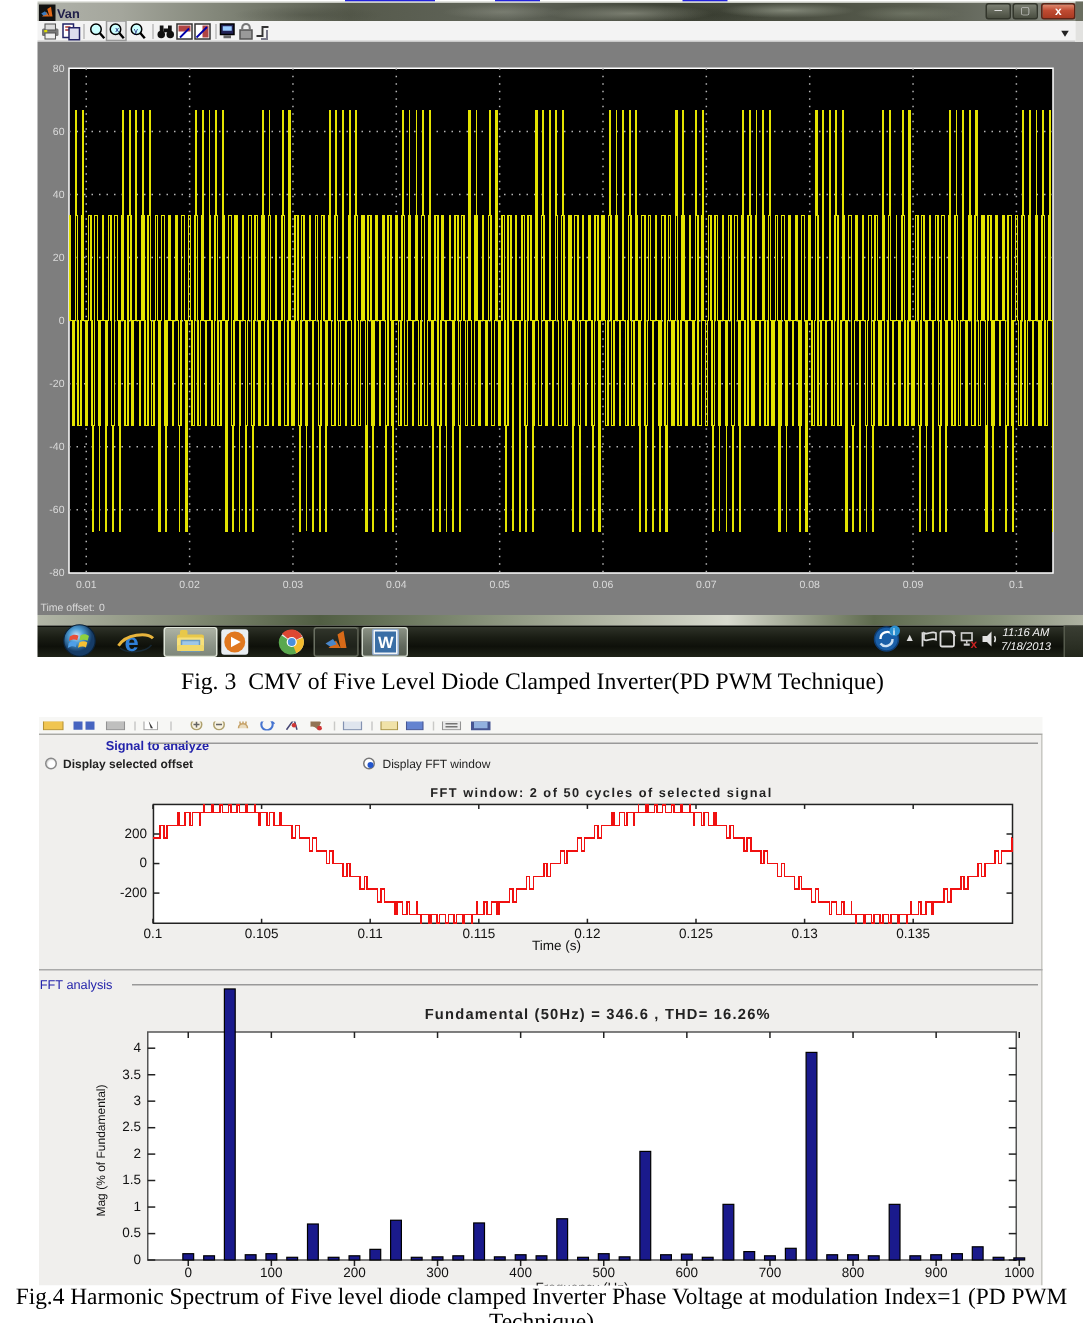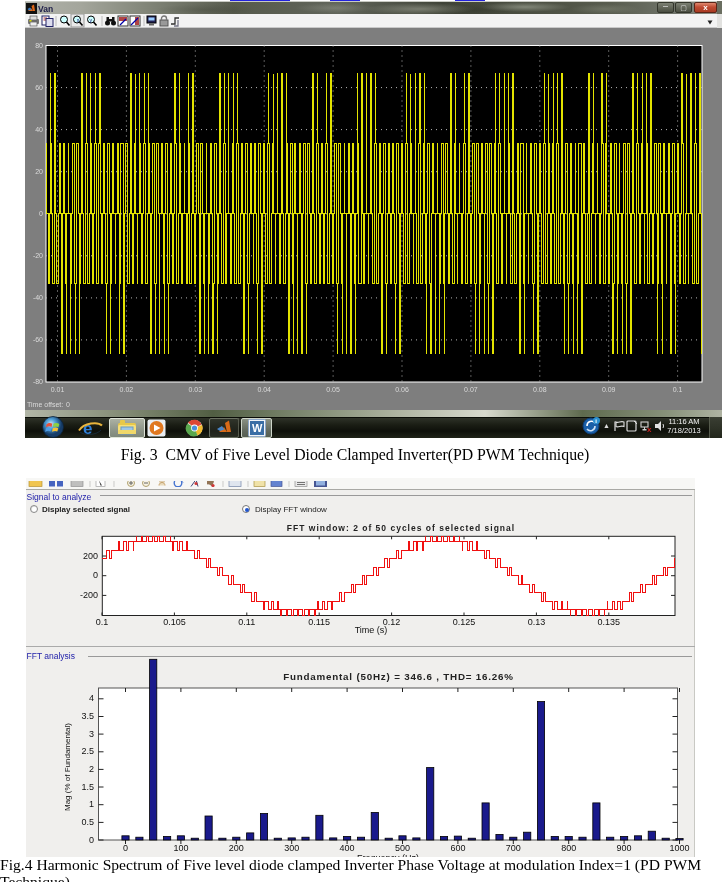--- a/index.html
+++ b/index.html
@@ -210,21 +210,21 @@
   <svg class="abs" style="left:615px;top:420px" width="14" height="11">
       <rect x="1" y="1" width="7" height="5" fill="none" stroke="#cfcfcf" stroke-width="1.1"></rect>
       <rect x="2.5" y="8" width="4" height="1.5" fill="#cfcfcf"></rect>
       <line x1="4.5" y1="6" x2="4.5" y2="8" stroke="#cfcfcf"></line>
       <text x="7" y="11" font-size="8" fill="#cc2222" font-weight="bold">x</text>
     </svg>
   <svg class="abs" style="left:629px;top:419px" width="12" height="12">
       <path d="M1 4 H4 L7 1 V11 L4 8 H1 Z" fill="#e2e2e2"></path>
       <path d="M9 4 A4 4 0 0 1 9 8" stroke="#e2e2e2" fill="none"></path>
     </svg>
-  <div class="abs" style="left:638px;top:417px;width:42px;text-align:center;color:#f2f2f2;font-size:7.5px;line-height:8.5px;">11:16 AM<br>7/18/2013</div>
+  <div class="abs" style="left:638px;top:417px;width:42px;text-align:center;color:#f2f2f2;font-size:7.5px;line-height:8.5px;font-style:italic;">11:16 AM<br>7/18/2013</div>
 
   <svg class="abs" style="left:0;top:0" width="697" height="410" viewBox="25 1 697 410">
      <rect x="46" y="45.5" width="656" height="336.5" fill="#000" stroke="#fff" stroke-width="1"></rect>
      <line x1="46" y1="87.6" x2="702" y2="87.6" class="gd"></line>
       <line x1="46" y1="129.6" x2="702" y2="129.6" class="gd"></line>
       <line x1="46" y1="171.7" x2="702" y2="171.7" class="gd"></line>
       <line x1="46" y1="213.8" x2="702" y2="213.8" class="gd"></line>
       <line x1="46" y1="255.8" x2="702" y2="255.8" class="gd"></line>
       <line x1="46" y1="297.9" x2="702" y2="297.9" class="gd"></line>
       <line x1="46" y1="339.9" x2="702" y2="339.9" class="gd"></line>
@@ -296,25 +296,25 @@
     <rect x="228" y="2" width="11" height="6" fill="#f0e0a0" stroke="#a08830" stroke-width="0.7"></rect>
     <rect x="245" y="1" width="11" height="7" fill="#5577cc" stroke="#334488" stroke-width="0.7"></rect>
     <line x1="263" y1="0" x2="263" y2="9" stroke="#c5c5c3"></line>
     <rect x="269" y="2" width="12" height="6" fill="#e8e8e8" stroke="#888" stroke-width="0.7"></rect>
       <line x1="271" y1="4" x2="279" y2="4" stroke="#666"></line>
       <line x1="271" y1="6" x2="279" y2="6" stroke="#666"></line>
     <rect x="288" y="1" width="13" height="7.5" fill="#334488"></rect>
       <rect x="290" y="2.5" width="9" height="4.5" fill="#88aadd"></rect>
   </svg>
 
-  <div class="abs" style="left:0.5px;top:19.5px;color:#2222aa;font-size:8.5px;font-weight:normal;">Signal to analyze</div>
+  <div class="abs" style="left:0.5px;top:19.5px;color:#2222aa;font-size:8.5px;font-weight:bold;padding-left:44px;">Signal to analyze</div>
   <div class="abs" style="left:74px;top:23.2px;width:592px;height:1px;background:#999;"></div>
 
   <div class="abs" style="left:4px;top:33px;width:8px;height:8px;border-radius:50%;background:#fff;border:1px solid #888;box-shadow:inset 0.5px 0.5px 1px #0003;"></div>
-  <div class="abs" style="left:16px;top:33px;color:#222;font-size:8px;font-weight:bold;">Display selected signal</div>
+  <div class="abs" style="left:16px;top:33px;color:#222;font-size:8px;font-weight:bold;">Display selected offset</div>
   <div class="abs" style="left:216px;top:33px;width:8px;height:8px;border-radius:50%;background:#fff;border:1px solid #777;"></div>
   <div class="abs" style="left:218.5px;top:35.5px;width:4px;height:4px;border-radius:50%;background:#2255cc;"></div>
   <div class="abs" style="left:229px;top:33px;color:#222;font-size:8px;font-weight:normal;">Display FFT window</div>
 
   <div class="abs" style="left:81px;top:51px;width:588px;text-align:center;color:#222;font-size:8.5px;font-weight:bold;letter-spacing:1px;">FFT window: 2 of 50 cycles of selected signal</div>
 
   <div class="abs" style="left:0;top:173.5px;width:669px;height:1px;background:#aaa;"></div>
 
   <div class="abs" style="left:0.5px;top:178.7px;color:#2222aa;font-size:8.5px;font-weight:normal;">FFT analysis</div>
   <div class="abs" style="left:62px;top:183.5px;width:604px;height:1px;background:#999;"></div>
@@ -458,13 +458,13 @@
     <rect x="606.6" y="837.2" width="7.2" height="2.8" fill="#1a1a8c" stroke="#000" stroke-width="0.8"></rect>
     <rect x="620.5" y="836.5" width="7.2" height="3.5" fill="#1a1a8c" stroke="#000" stroke-width="0.8"></rect>
     <rect x="634.4" y="835.8" width="7.2" height="4.2" fill="#1a1a8c" stroke="#000" stroke-width="0.8"></rect>
     <rect x="648.2" y="831.2" width="7.2" height="8.8" fill="#1a1a8c" stroke="#000" stroke-width="0.8"></rect>
     <rect x="662.1" y="838.2" width="7.2" height="1.8" fill="#1a1a8c" stroke="#000" stroke-width="0.8"></rect>
     <rect x="675.9" y="838.6" width="7.2" height="1.4" fill="#1a1a8c" stroke="#000" stroke-width="0.8"></rect>
   <text x="70" y="767" text-anchor="middle" transform="rotate(-90 70 767)" style="font-size:8px;fill:#111">Mag (% of Fundamental)</text>
   <text x="388" y="861" class="bl" text-anchor="middle">Frequency (Hz)</text>
 </svg>
 
-<div class="abs" style="left:0;top:857px;width:722px;height:25px;background:#fff;text-align:left;font-family:'Liberation Serif',serif;font-size:15.6px;color:#000;line-height:16.5px;">Fig.4 Harmonic Spectrum of Five level diode clamped Inverter Phase Voltage at modulation Index=1 (PD PWM<br>Technique)</div>
+<div class="abs" style="left:0;top:857px;width:722px;height:25px;background:#fff;text-align:center;font-family:'Liberation Serif',serif;font-size:15.6px;color:#000;line-height:16.5px;">Fig.4 Harmonic Spectrum of Five level diode clamped Inverter Phase Voltage at modulation Index=1 (PD PWM<br>Technique)</div>
 
 </body></html>

